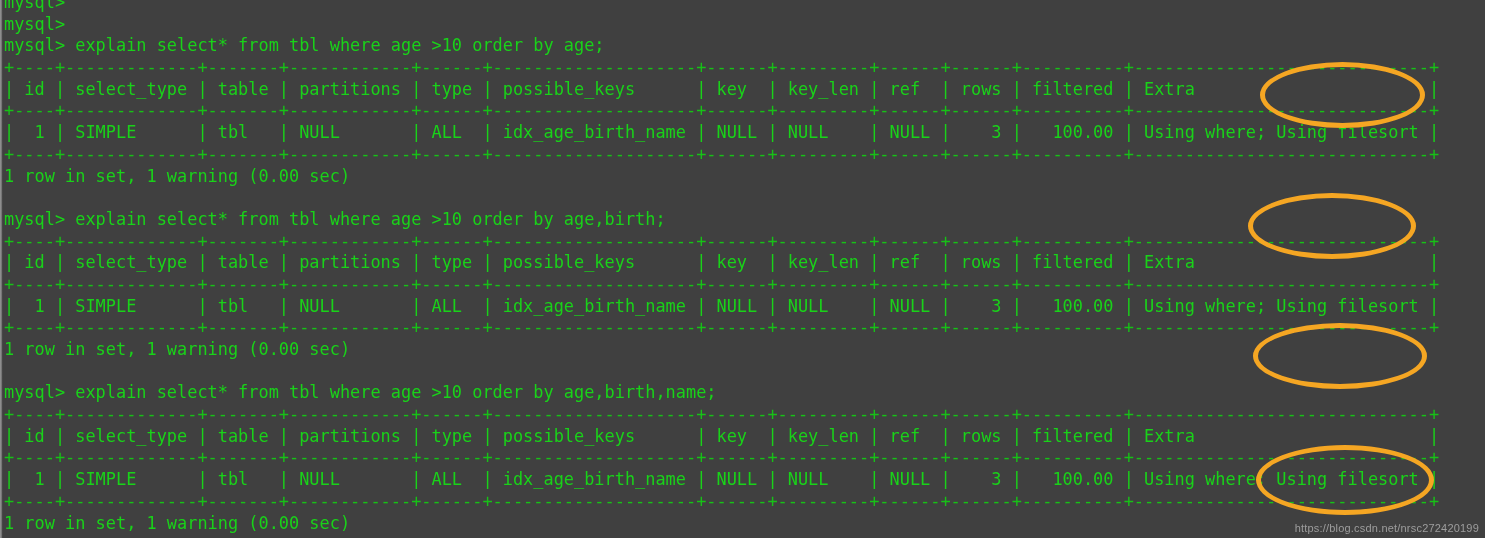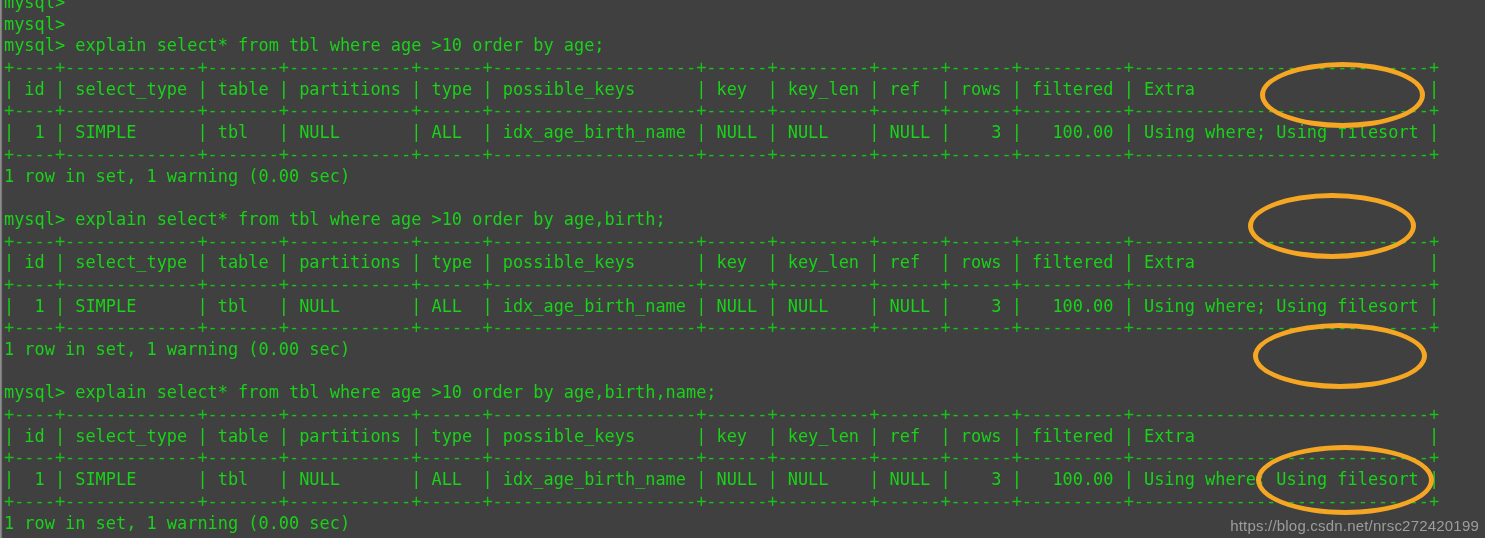--- a/index.html
+++ b/index.html
@@ -59,21 +59,21 @@
     border-radius: 50%;
     background: transparent;
     z-index: 4;
     box-sizing: border-box;
   }
 
   #watermark {
     position: absolute;
     color: #9d9d9d;
     font-family: "Liberation Sans", sans-serif;
-    font-size: 15px;
+    font-size: 11px;
     letter-spacing: 0.2px;
     white-space: pre;
     z-index: 6;
   }
 </style>
 </head>
 <body>
 
 <div id="terminal">
 

